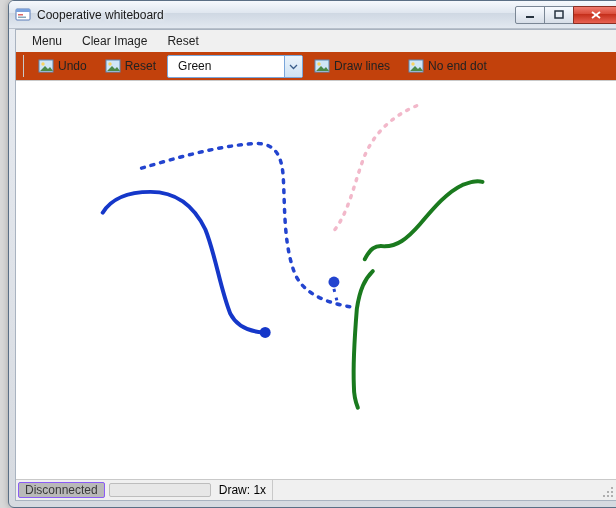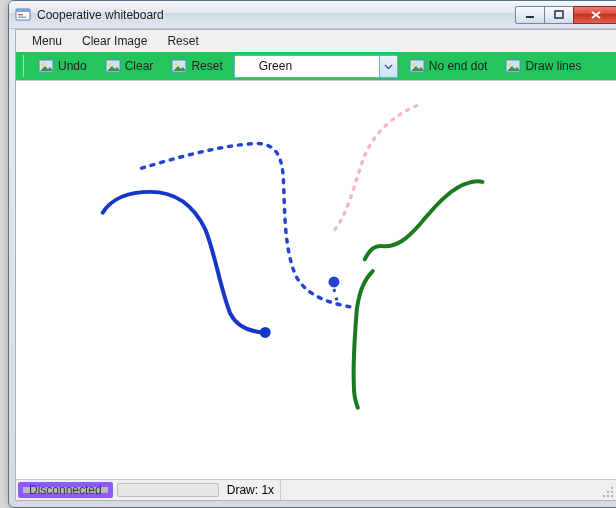--- a/index.html
+++ b/index.html
@@ -87,21 +87,21 @@
     align-items: center;
     padding: 0 6px;
     gap: 0;
   }
   .menuitem {
     padding: 2px 10px;
     color: #222;
   }
   .toolbar {
     height: 28px;
-    background: #22c55e;
+    background: #c2410c;
     border-bottom: 1px solid #c9c9c9;
     display: flex;
     align-items: center;
     padding: 0 4px;
     gap: 4px;
   }
   .sep {
     width: 1px;
     height: 22px;
     background: #c9c9c9;
@@ -124,21 +124,21 @@
   .dropdown {
     display: flex;
     border: 1px solid #7aa6da;
     background: #fff;
     height: 21px;
     align-items: stretch;
     border-radius: 2px;
   }
   .dropdown .dd-text {
     width: 96px;
-    padding: 1px 24px;
+    padding: 1px 10px;
     color: #111;
     display: flex;
     align-items: center;
   }
   .dropdown .dd-arrow {
     width: 17px;
     border-left: 1px solid #7aa6da;
     background: linear-gradient(#eaf3fb, #cfe3f4);
     display: flex; align-items: center; justify-content: center;
   }
@@ -163,21 +163,21 @@
   }
   .status-cell {
     display: flex;
     align-items: center;
     padding: 0 6px;
     border-right: 1px solid #c9c9c9;
   }
   .status-disc {
     background: #b9b9b9;
     color: #3a3a3a;
-    border: 5px solid #8b5cf6;
+    border: 1px solid #8b5cf6;
     border-radius: 2px;
     margin: 2px 2px;
     padding: 0 6px;
   }
   .status-progress {
     width: 100px;
     margin: 3px 2px;
     padding: 0;
     border: 1px solid #bdbdbd;
     background: #e7e7e7;
@@ -242,71 +242,61 @@
         <span class="tool-icon">
           <svg width="16" height="16" viewBox="0 0 16 16">
               <rect x="1" y="2" width="14" height="12" fill="#cfe6f7" stroke="#5b89b3"></rect>
               <circle cx="5" cy="6" r="1.7" fill="#f7d560"></circle>
               <path d="M2 13 L7 8 L10 11 L12 9 L15 13 Z" fill="#4a8a4a"></path>
             </svg>
         </span>
         <span>Undo</span>
       </div>
 
+
       <div class="tbtn">
         <span class="tool-icon">
           <svg width="16" height="16" viewBox="0 0 16 16">
               <rect x="1" y="2" width="14" height="12" fill="#cfe6f7" stroke="#5b89b3"></rect>
               <circle cx="5" cy="6" r="1.7" fill="#f7d560"></circle>
               <path d="M2 13 L7 8 L10 11 L12 9 L15 13 Z" fill="#4a8a4a"></path>
             </svg>
         </span>
-        <span>Clear</span>
+        <span>Reset</span>
+      </div>
+
+      <div class="dropdown">
+        <div class="dd-text">Green</div>
+        <div class="dd-arrow">
+          <svg width="9" height="9" viewBox="0 0 9 9">
+              <path d="M1 3 L4.5 6.5 L8 3" fill="none" stroke="#3a5d8a" stroke-width="1.3"></path>
+            </svg>
+        </div>
       </div>
 
       <div class="tbtn">
         <span class="tool-icon">
           <svg width="16" height="16" viewBox="0 0 16 16">
               <rect x="1" y="2" width="14" height="12" fill="#cfe6f7" stroke="#5b89b3"></rect>
               <circle cx="5" cy="6" r="1.7" fill="#f7d560"></circle>
               <path d="M2 13 L7 8 L10 11 L12 9 L15 13 Z" fill="#4a8a4a"></path>
             </svg>
         </span>
-        <span>Reset</span>
-      </div>
-
-      <div class="dropdown">
-        <div class="dd-text">Green</div>
-        <div class="dd-arrow">
-          <svg width="9" height="9" viewBox="0 0 9 9">
-              <path d="M1 3 L4.5 6.5 L8 3" fill="none" stroke="#3a5d8a" stroke-width="1.3"></path>
-            </svg>
-        </div>
+        <span>Draw lines</span>
       </div>
 
       <div class="tbtn">
         <span class="tool-icon">
           <svg width="16" height="16" viewBox="0 0 16 16">
               <rect x="1" y="2" width="14" height="12" fill="#cfe6f7" stroke="#5b89b3"></rect>
               <circle cx="5" cy="6" r="1.7" fill="#f7d560"></circle>
               <path d="M2 13 L7 8 L10 11 L12 9 L15 13 Z" fill="#4a8a4a"></path>
             </svg>
         </span>
         <span>No end dot</span>
-      </div>
-
-      <div class="tbtn">
-        <span class="tool-icon">
-          <svg width="16" height="16" viewBox="0 0 16 16">
-              <rect x="1" y="2" width="14" height="12" fill="#cfe6f7" stroke="#5b89b3"></rect>
-              <circle cx="5" cy="6" r="1.7" fill="#f7d560"></circle>
-              <path d="M2 13 L7 8 L10 11 L12 9 L15 13 Z" fill="#4a8a4a"></path>
-            </svg>
-        </span>
-        <span>Draw lines</span>
       </div>
     </div>
 
     <div class="canvas-holder">
       <svg viewBox="0 0 602 402" preserveAspectRatio="none">
 
         <path d="M320 150 C335 130 340 100 350 75 C360 52 378 35 402 25" fill="none" stroke="#f2b8ca" stroke-width="3.5" stroke-linecap="round" stroke-dasharray="2 7"></path>
 
         <path d="M126 88 C160 78 200 66 240 63 C258 63 266 72 268 95 C270 125 268 165 280 195 C290 218 318 225 335 228" fill="none" stroke="#2344cf" stroke-width="3.5" stroke-linecap="round" stroke-dasharray="3 7"></path>
         <circle cx="319" cy="203" r="5.5" fill="#2344cf"></circle>

